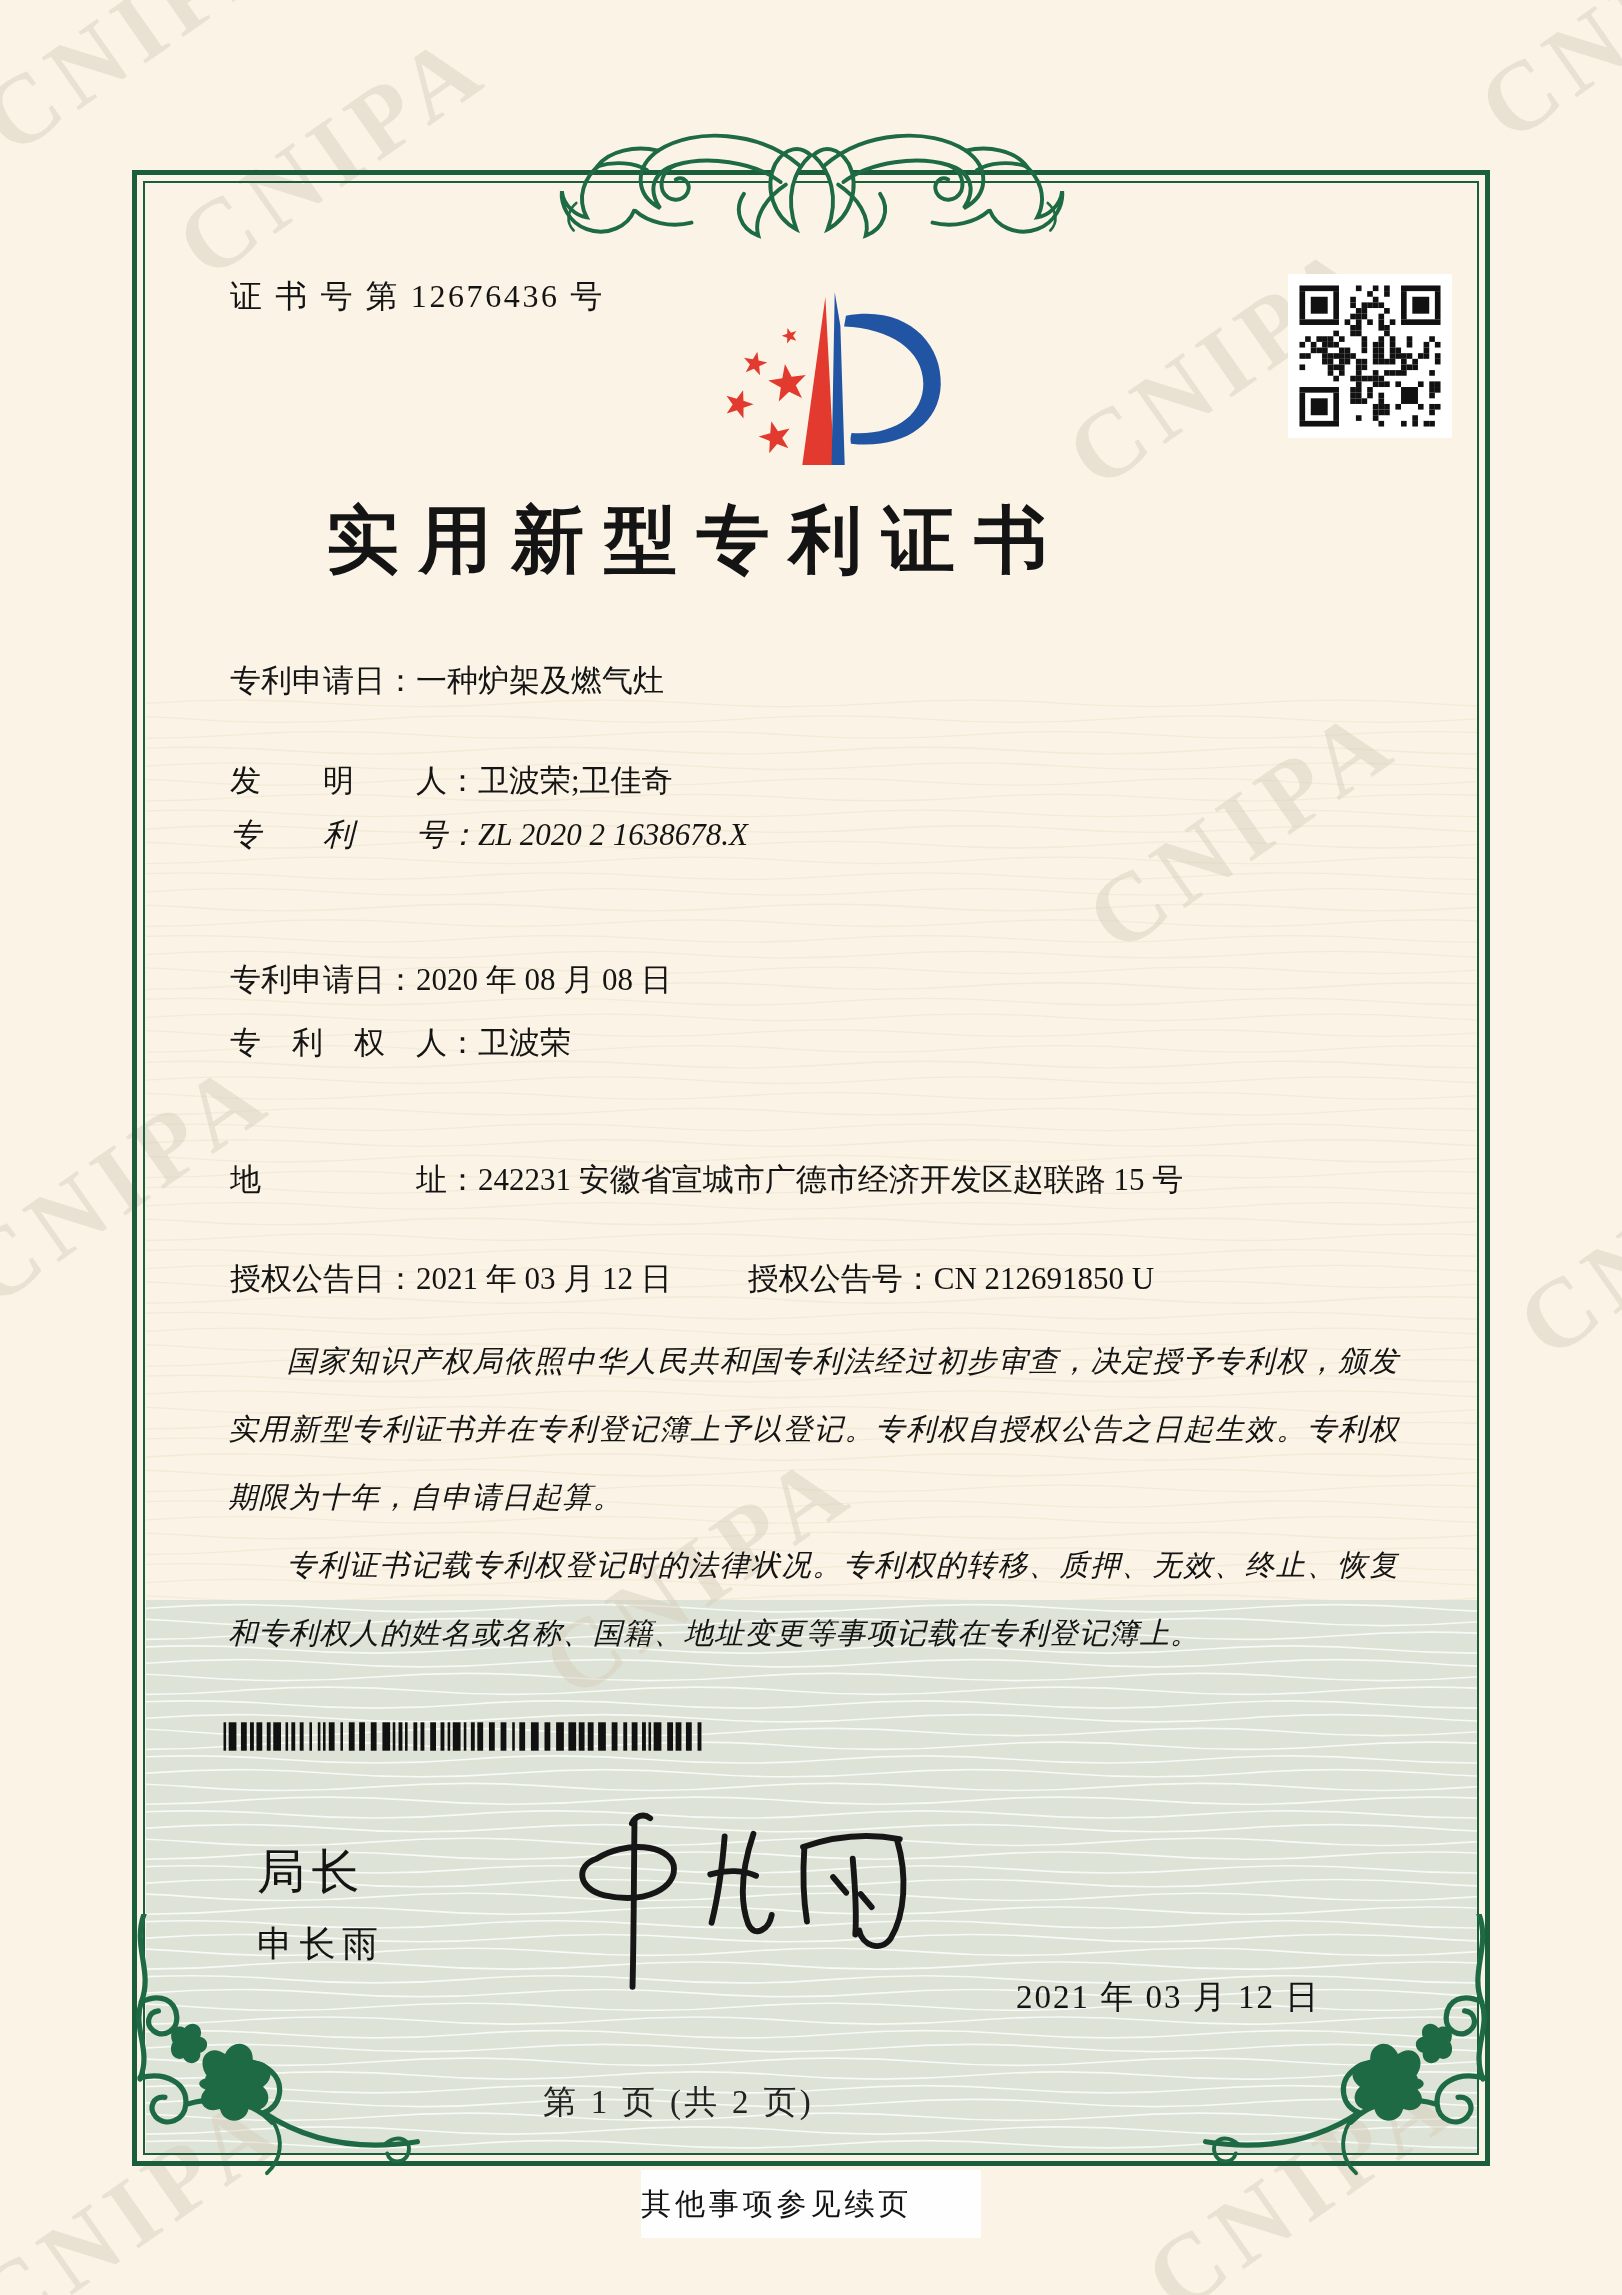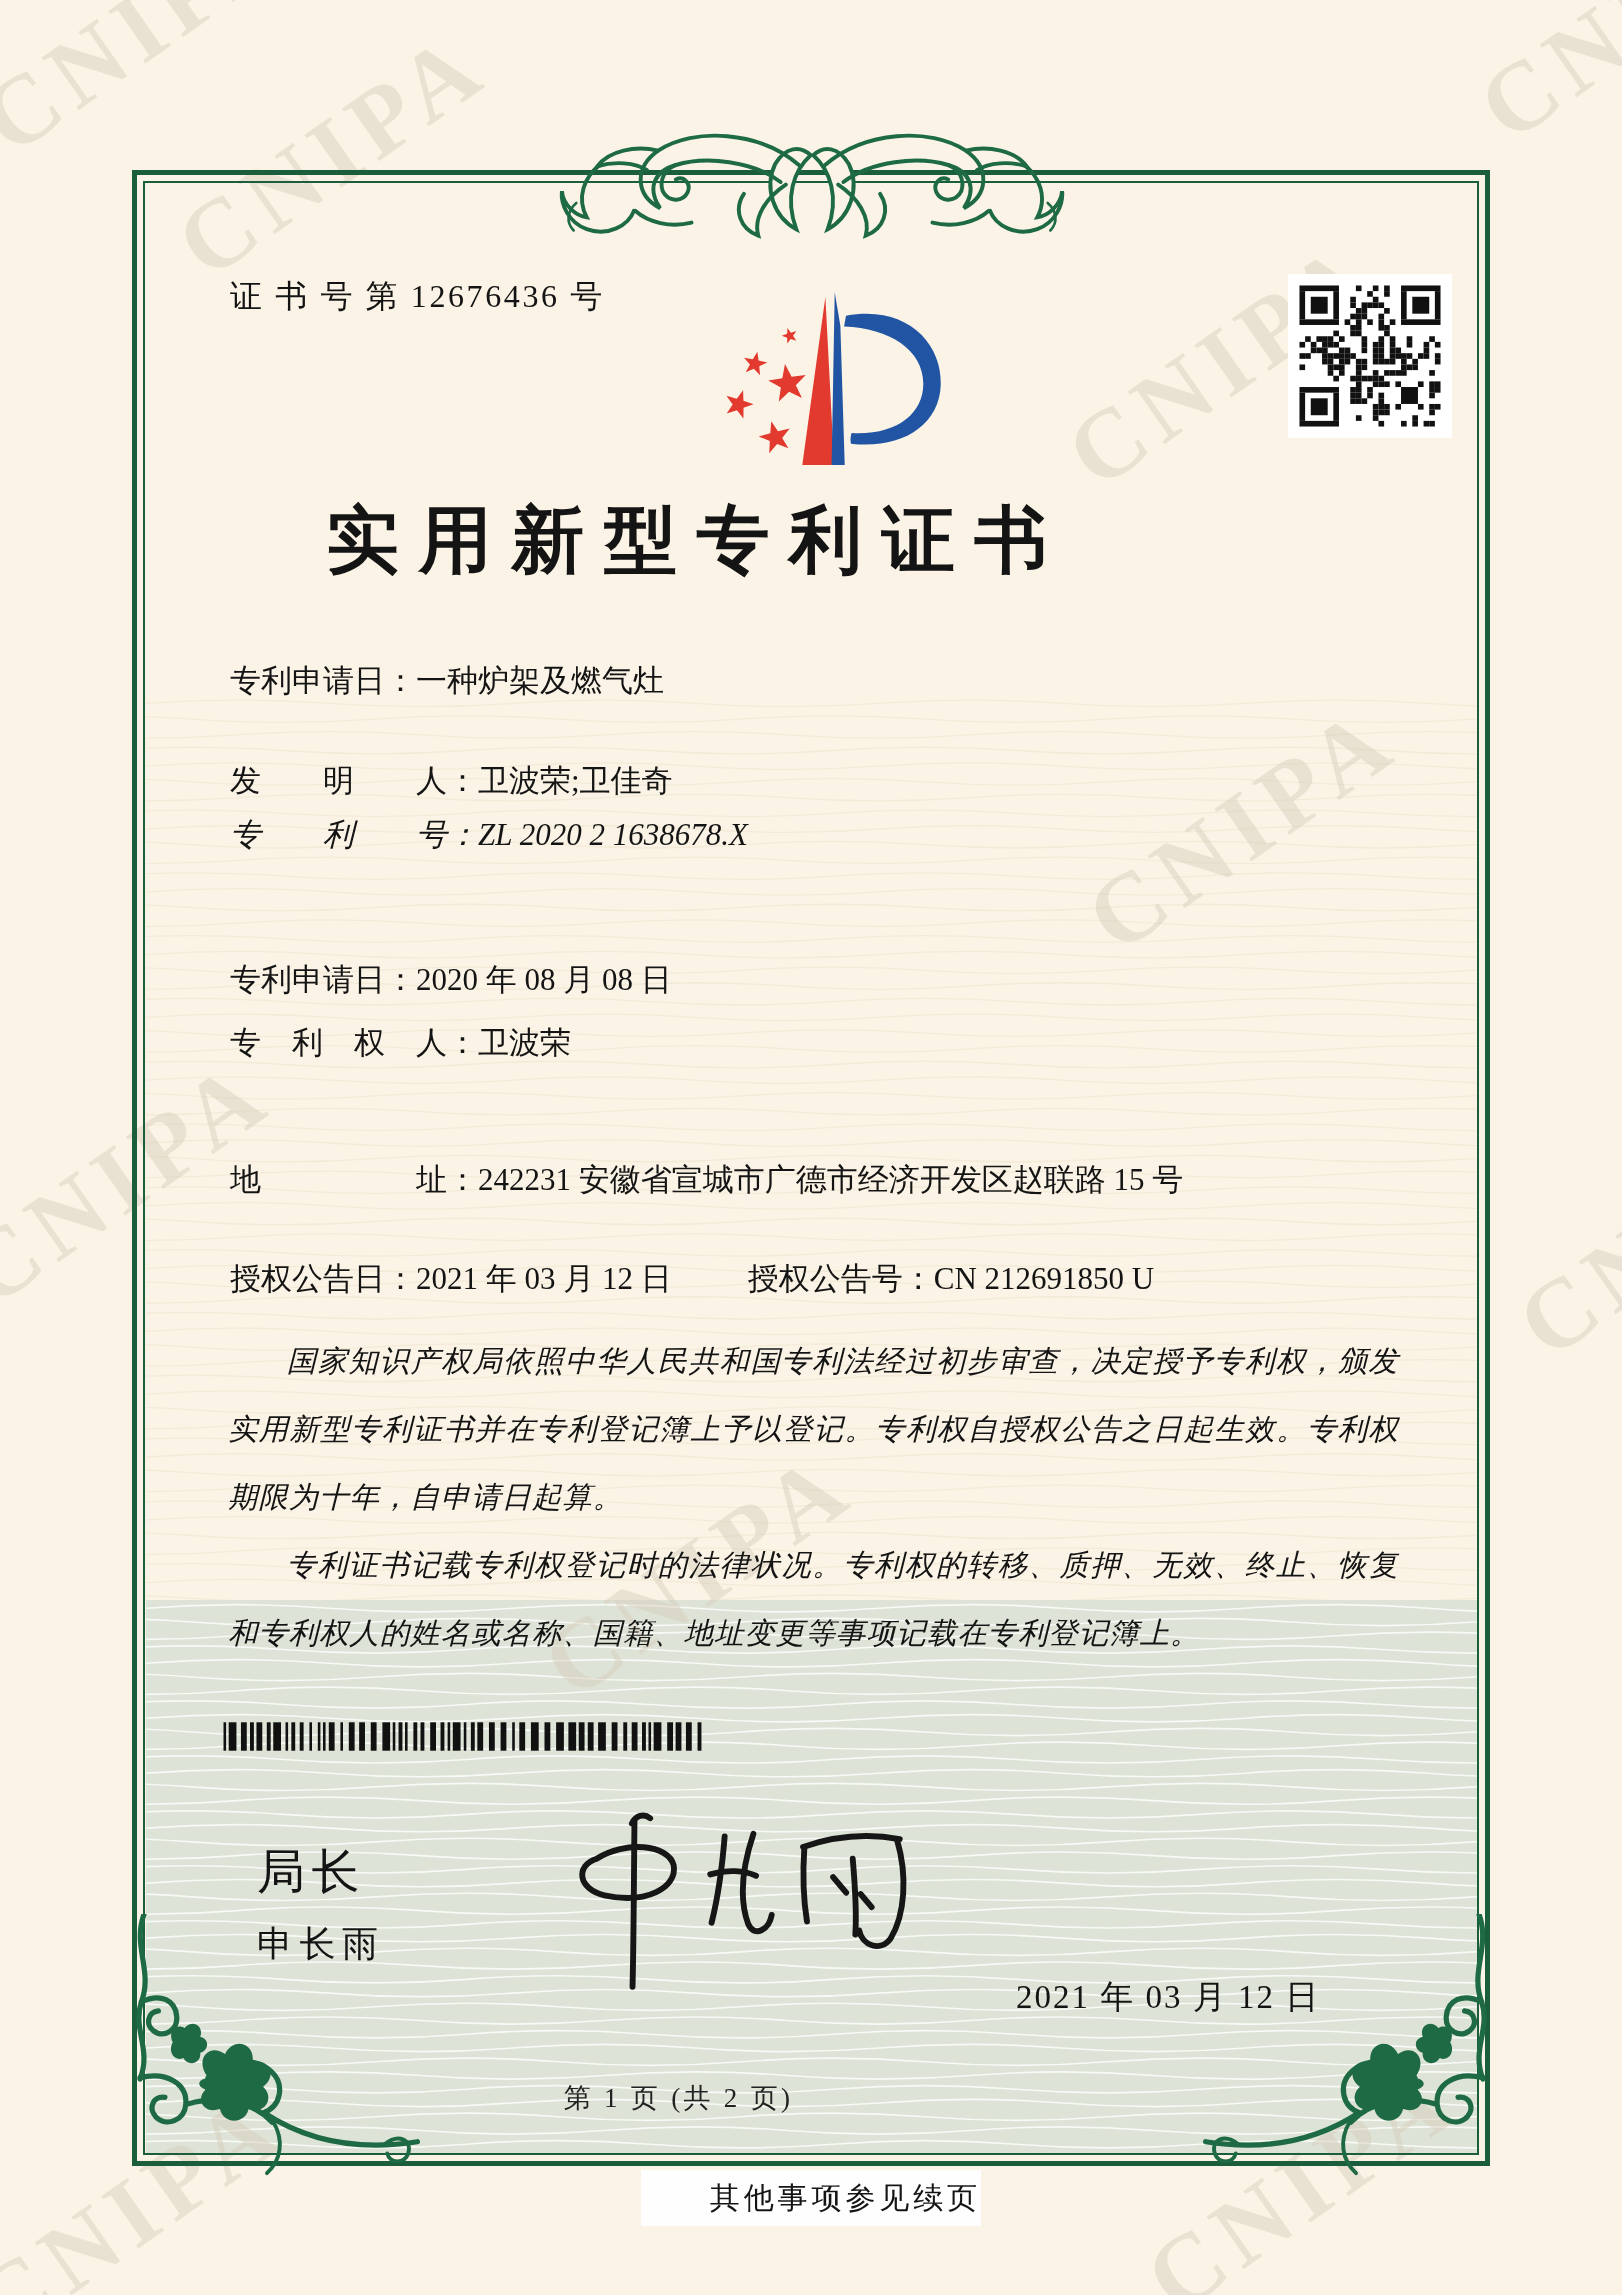--- a/index.html
+++ b/index.html
@@ -23,24 +23,24 @@
   .row{left:230px;font-size:31px;white-space:nowrap;z-index:4;}
   .row .lbl{display:inline-block;}
   .row .val{display:inline-block;}
   .row .lbl2{display:inline-block;margin-left:76px;}
   .paras{left:228px;top:1327px;width:1171px;font-size:29.4px;line-height:68px;
       text-align:justify;letter-spacing:1px;z-index:4;}
   .paras p{margin:0;text-indent:2em;font-style:italic;}
   .sig-title{left:257px;top:1840px;font-size:48px;letter-spacing:6.5px;z-index:4;}
   .sig-name{left:257px;top:1920px;font-size:36px;letter-spacing:6.5px;z-index:4;}
   .grant-date{left:1016px;top:1975px;font-size:33px;letter-spacing:2px;z-index:4;}
-  .page-info{left:0;top:2080px;width:1357px;text-align:center;font-size:27px;
+  .page-info{left:0;top:2080px;width:1357px;text-align:center;font-size:33px;
       letter-spacing:3.3px;color:#222;z-index:4;}
-  .note-box{left:641px;top:2170px;width:340px;height:56px;background:#fefefe;
-      z-index:4;display:flex;align-items:center;justify-content:flex-end;}
+  .note-box{left:641px;top:2170px;width:340px;height:68px;background:#fefefe;
+      z-index:4;display:flex;align-items:center;justify-content:flex-start;}
   .note-box span{font-size:30px;letter-spacing:3.9px;}
   .mirror{transform:scaleX(-1);}
   svg{display:block;}
 </style>
 </head>
 <body>
 <div id="page">
 
 <svg class="abs" id="wave-cream" style="left:146px;top:694px;z-index:1;" width="1331" height="906" viewBox="0 0 2034 1385">
       <path d="M-280 14.399999999999999 q 140 10 280 0 t 280 0 t 280 0 t 280 0 t 280 0 t 280 0 t 280 0 t 280 0 t 280 0 t 280 0" fill="none" stroke="#efe3cd" stroke-width="2" opacity="0.6"></path>

